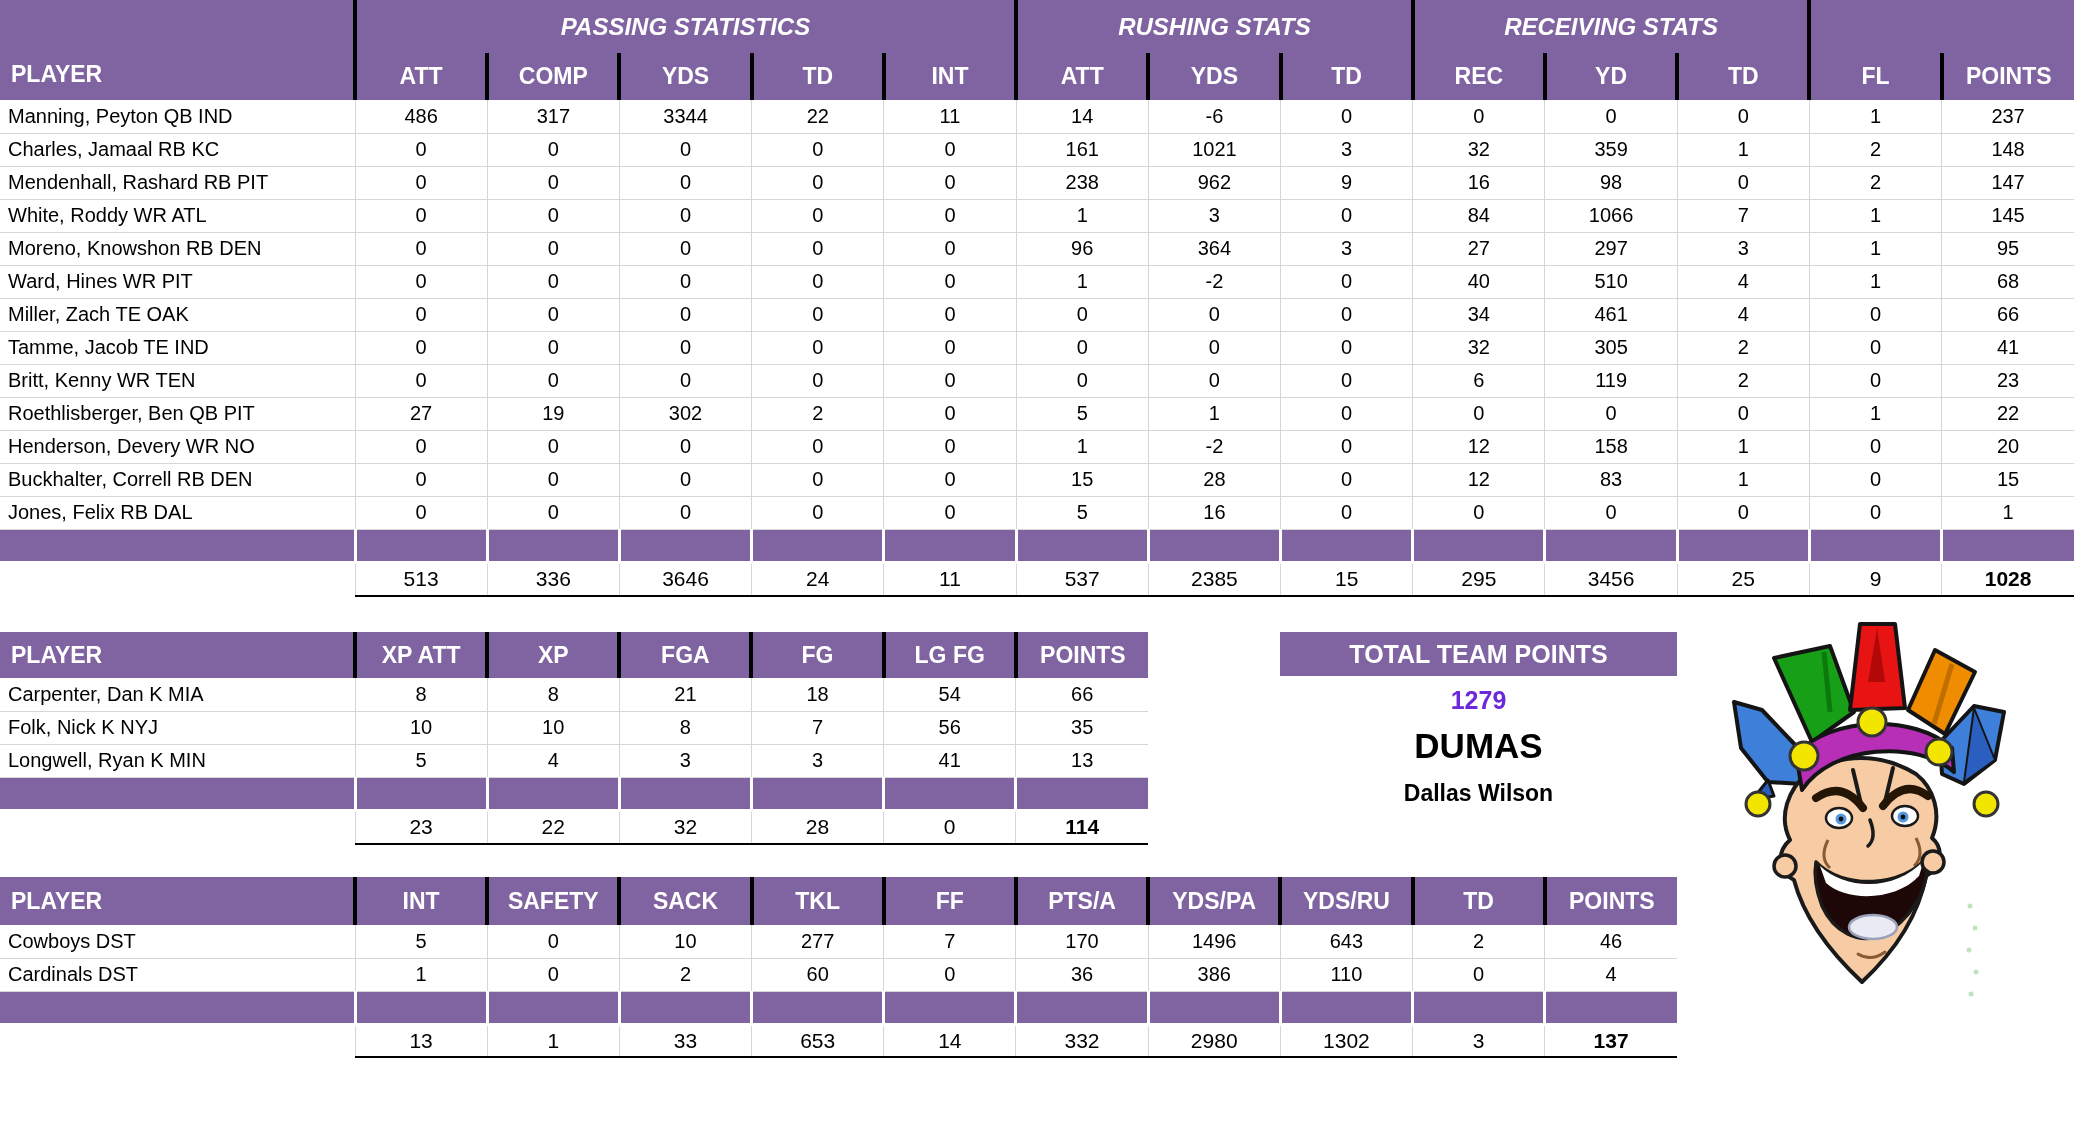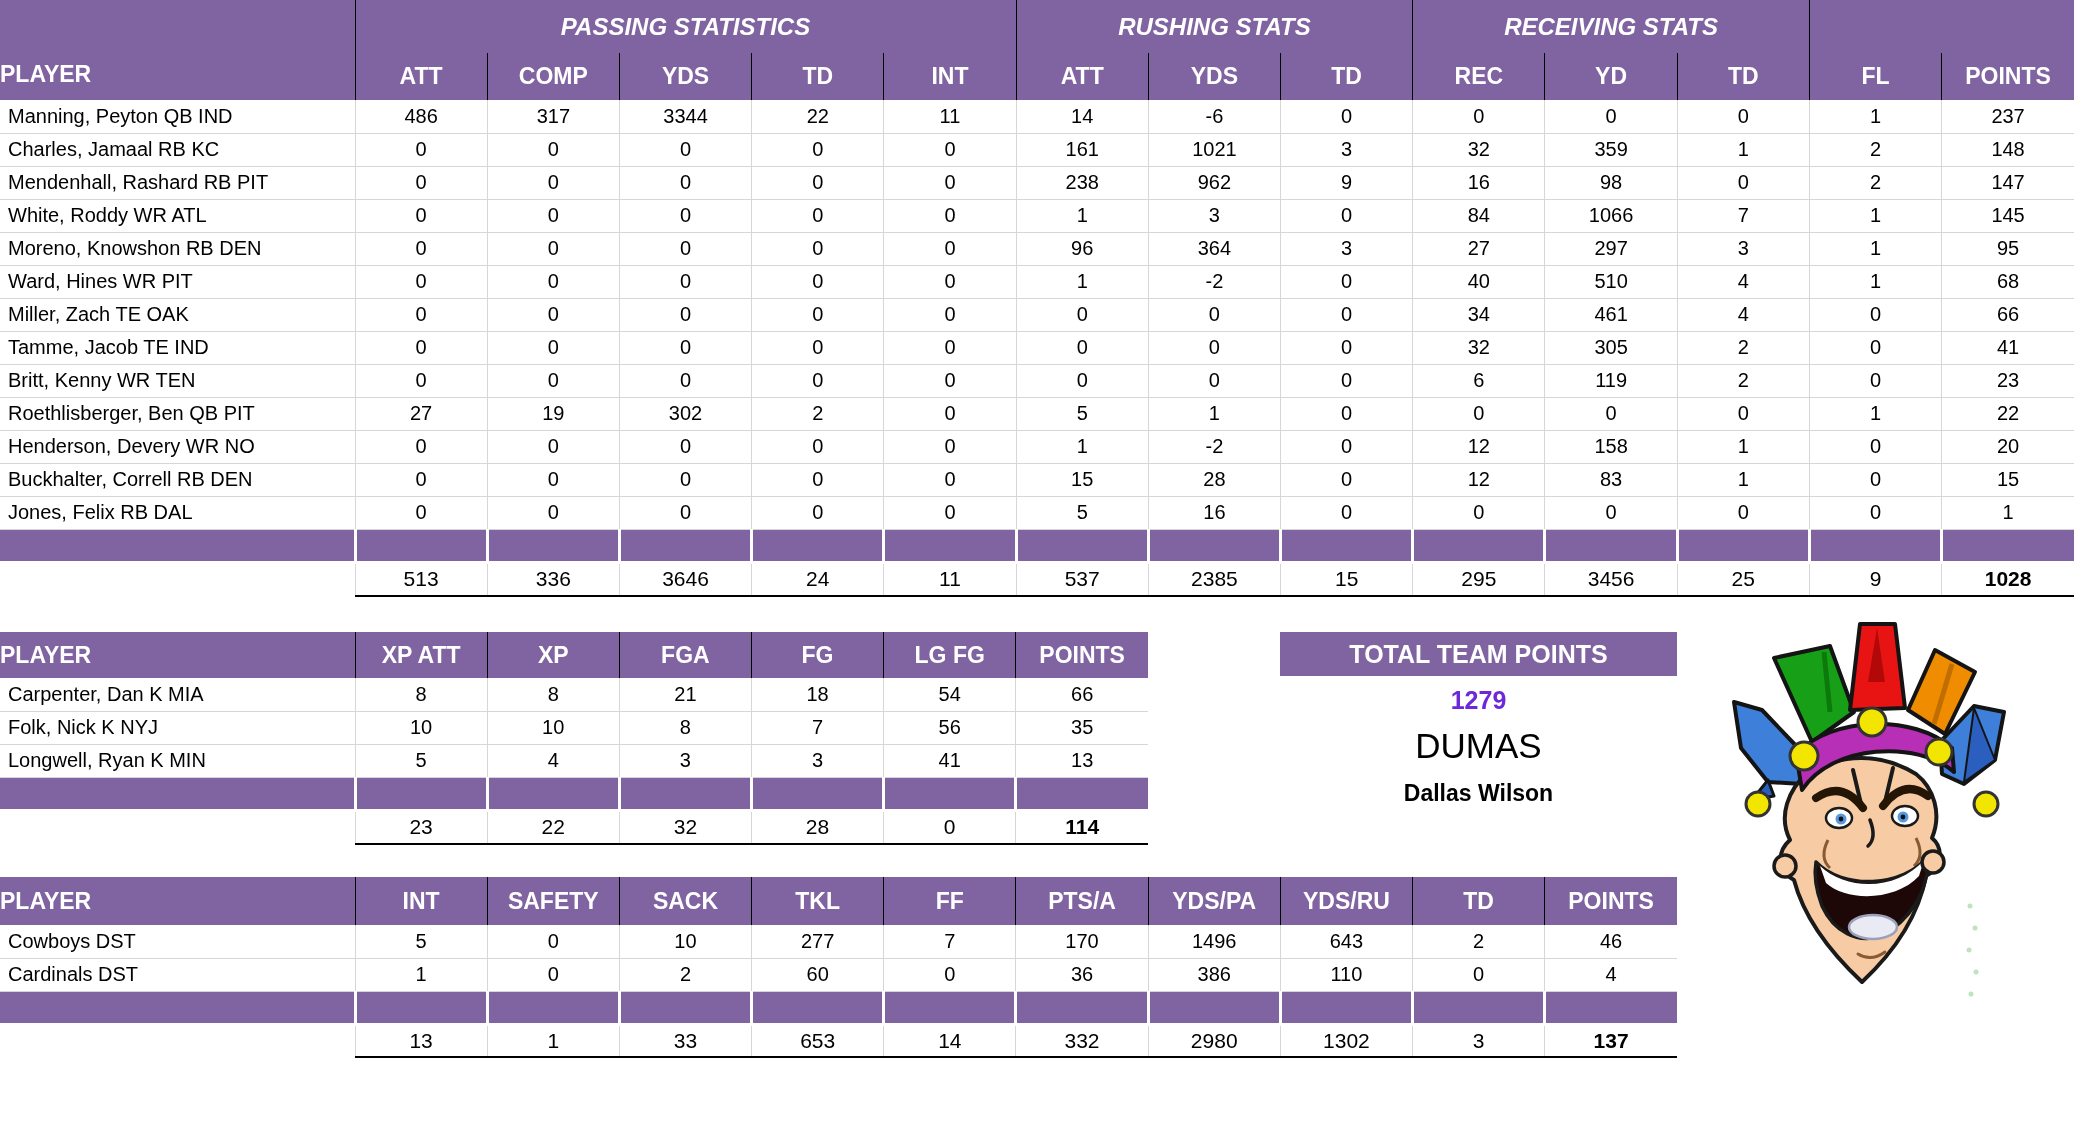--- a/index.html
+++ b/index.html
@@ -6,25 +6,25 @@
   #stage {
     position:relative; width:2074px; height:1125px; background:#ffffff;
     font-family:"Liberation Sans", sans-serif; overflow:hidden;
   }
 
   table.stats { position:absolute; border-collapse:collapse; table-layout:fixed; }
   .stats th, .stats td { padding:0; margin:0; overflow:hidden; white-space:nowrap; }
 
   .stats th {
     background:#8064A2; color:#ffffff; font-weight:bold; font-size:23px;
-    text-align:center; border-right:1px solid #000000;
+    text-align:center; border-right:4px solid #000000;
   }
   .stats th:last-child { border-right:none; }
   .stats th.group { font-style:italic; font-size:24px; }
-  .stats th.name-head { text-align:left; }
+  .stats th.name-head { text-align:left; padding-left:11px; }
   .stats th.name-head.span2 { vertical-align:bottom; padding-bottom:12px; }
 
   .stats td {
     background:#ffffff; color:#000000; font-size:20px; text-align:center;
     border-right:1px solid #D6D6D6; border-bottom:1px solid #D6D6D6;
   }
   .stats td:last-child { border-right:none; }
   .stats td.name { text-align:left; padding-left:8px; }
 
   .stats tr.spacer td {
@@ -38,21 +38,21 @@
   .stats tr.totals td.bold { font-weight:bold; }
 
   .banner {
     position:absolute; left:1280px; top:632px; width:397px; height:44px;
     background:#8064A2; color:#ffffff; font-weight:bold; font-size:25px;
     text-align:center; line-height:44px;
   }
   .team-points { position:absolute; left:1280px; top:684px; width:397px; height:32px;
     font-weight:bold; font-size:25px; text-align:center; line-height:32px; color:#6d28d9; }
   .team-name { position:absolute; left:1280px; top:726px; width:397px; height:40px;
-    font-weight:normal; font-size:35px; text-align:center; line-height:40px; color:#000; }
+    font-weight:bold; font-size:35px; text-align:center; line-height:40px; color:#000; }
   .team-owner { position:absolute; left:1280px; top:778px; width:397px; height:30px;
     font-weight:bold; font-size:23px; text-align:center; line-height:30px; color:#000; }
 
   #jester { position:absolute; left:1712px; top:600px; }
 </style>
 </head>
 <body>
 
 <div id="stage">
 

